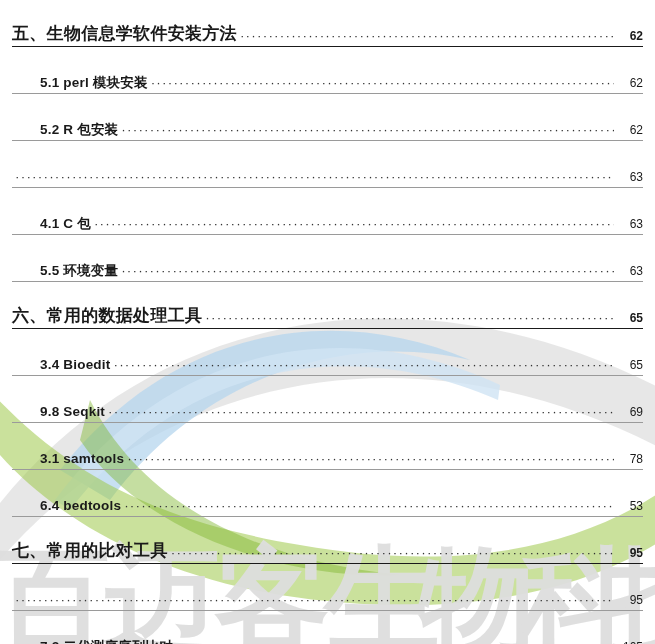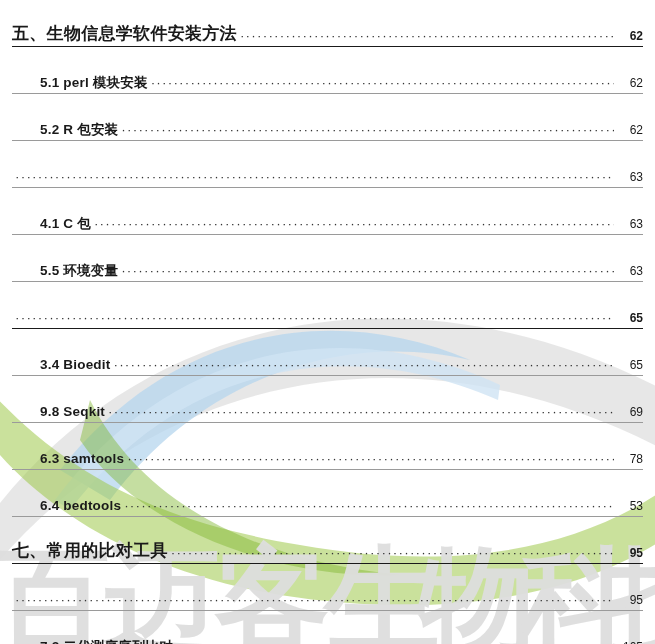--- a/index.html
+++ b/index.html
@@ -136,35 +136,36 @@
       <span class="title">4.1  C 包</span>
       <span class="leader">·······················································································································</span>
       <span class="page">63</span>
     </div>
     <div class="toc-row lvl2">
       <span class="title">5.5   环境变量</span>
       <span class="leader">·······················································································································</span>
       <span class="page">63</span>
     </div>
     <div class="toc-row lvl1">
+      <span class="title">六、常用的数据处理工具</span>
       <span class="leader">·······················································································································</span>
       <span class="page">65</span>
     </div>
     <div class="toc-row lvl2">
       <span class="title">3.4  Bioedit</span>
       <span class="leader">·······················································································································</span>
       <span class="page">65</span>
     </div>
     <div class="toc-row lvl2">
       <span class="title">9.8  Seqkit</span>
       <span class="leader">·······················································································································</span>
       <span class="page">69</span>
     </div>
     <div class="toc-row lvl2">
-      <span class="title">6.3  samtools</span>
+      <span class="title">3.1  samtools</span>
       <span class="leader">·······················································································································</span>
       <span class="page">78</span>
     </div>
     <div class="toc-row lvl2">
       <span class="title">6.4  bedtools</span>
       <span class="leader">·······················································································································</span>
       <span class="page">53</span>
     </div>
     <div class="toc-row lvl1">
       <span class="title">七、常用的比对工具</span>

